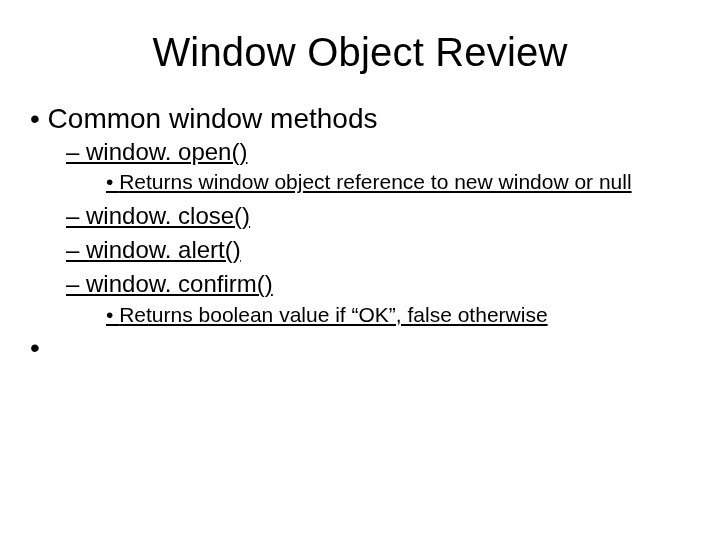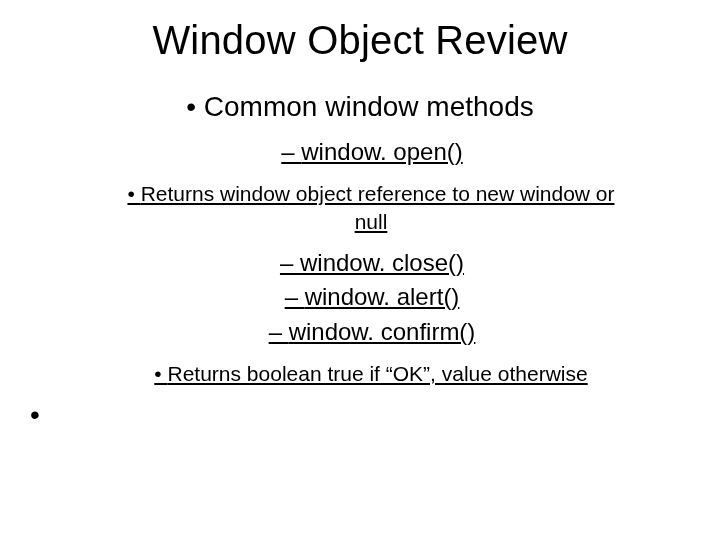--- a/index.html
+++ b/index.html
@@ -9,30 +9,30 @@
     height: 540px;
     background: #ffffff;
     font-family: Arial, Helvetica, sans-serif;
     color: #000;
   }
   .slide {
     width: 720px;
     height: 540px;
     position: relative;
     box-sizing: border-box;
-    padding: 18px 30px 0 30px;
+    padding: 30px 30px 0 30px;
   }
   .title {
     text-align: center;
     font-size: 40px;
     font-weight: 400;
     margin: 0 0 26px 0;
     letter-spacing: 0.2px;
   }
-  ul { list-style: none; margin: 12px; padding: 0; text-align: center; }
+  ul { list-style: none; margin: 0; padding: 0; }
   .l1 > li { font-size: 28px; line-height: 1.25; margin-bottom: 4px; }
   .l1 > li::before { content: "• "; }
   .l2 { margin-left: 36px; }
   .l2 > li { font-size: 24px; line-height: 1.35; margin-bottom: 2px; text-decoration: underline; }
   .l2 > li::before { content: "– "; }
   .l3 { margin-left: 40px; padding-right: 30px; }
   .l3 > li { font-size: 21px; line-height: 1.3; margin-bottom: 4px; }
   .l3 > li::before { content: "• "; }
   .blank-bullet { font-size: 28px; margin-top: 2px; }
 </style>
@@ -50,20 +50,20 @@
           <span>window. open()</span>
           <ul class="l3">
             <li>Returns window object reference to new window or null</li>
           </ul>
         </li>
         <li>window. close()</li>
         <li>window. alert()</li>
         <li>
           <span>window. confirm()</span>
           <ul class="l3">
-            <li>Returns boolean true if “OK”, value otherwise</li>
+            <li>Returns boolean value if “OK”, false otherwise</li>
           </ul>
         </li>
       </ul>
     </li>
   </ul>
   <div class="blank-bullet">•</div>
 </div>
 
 </body></html>

